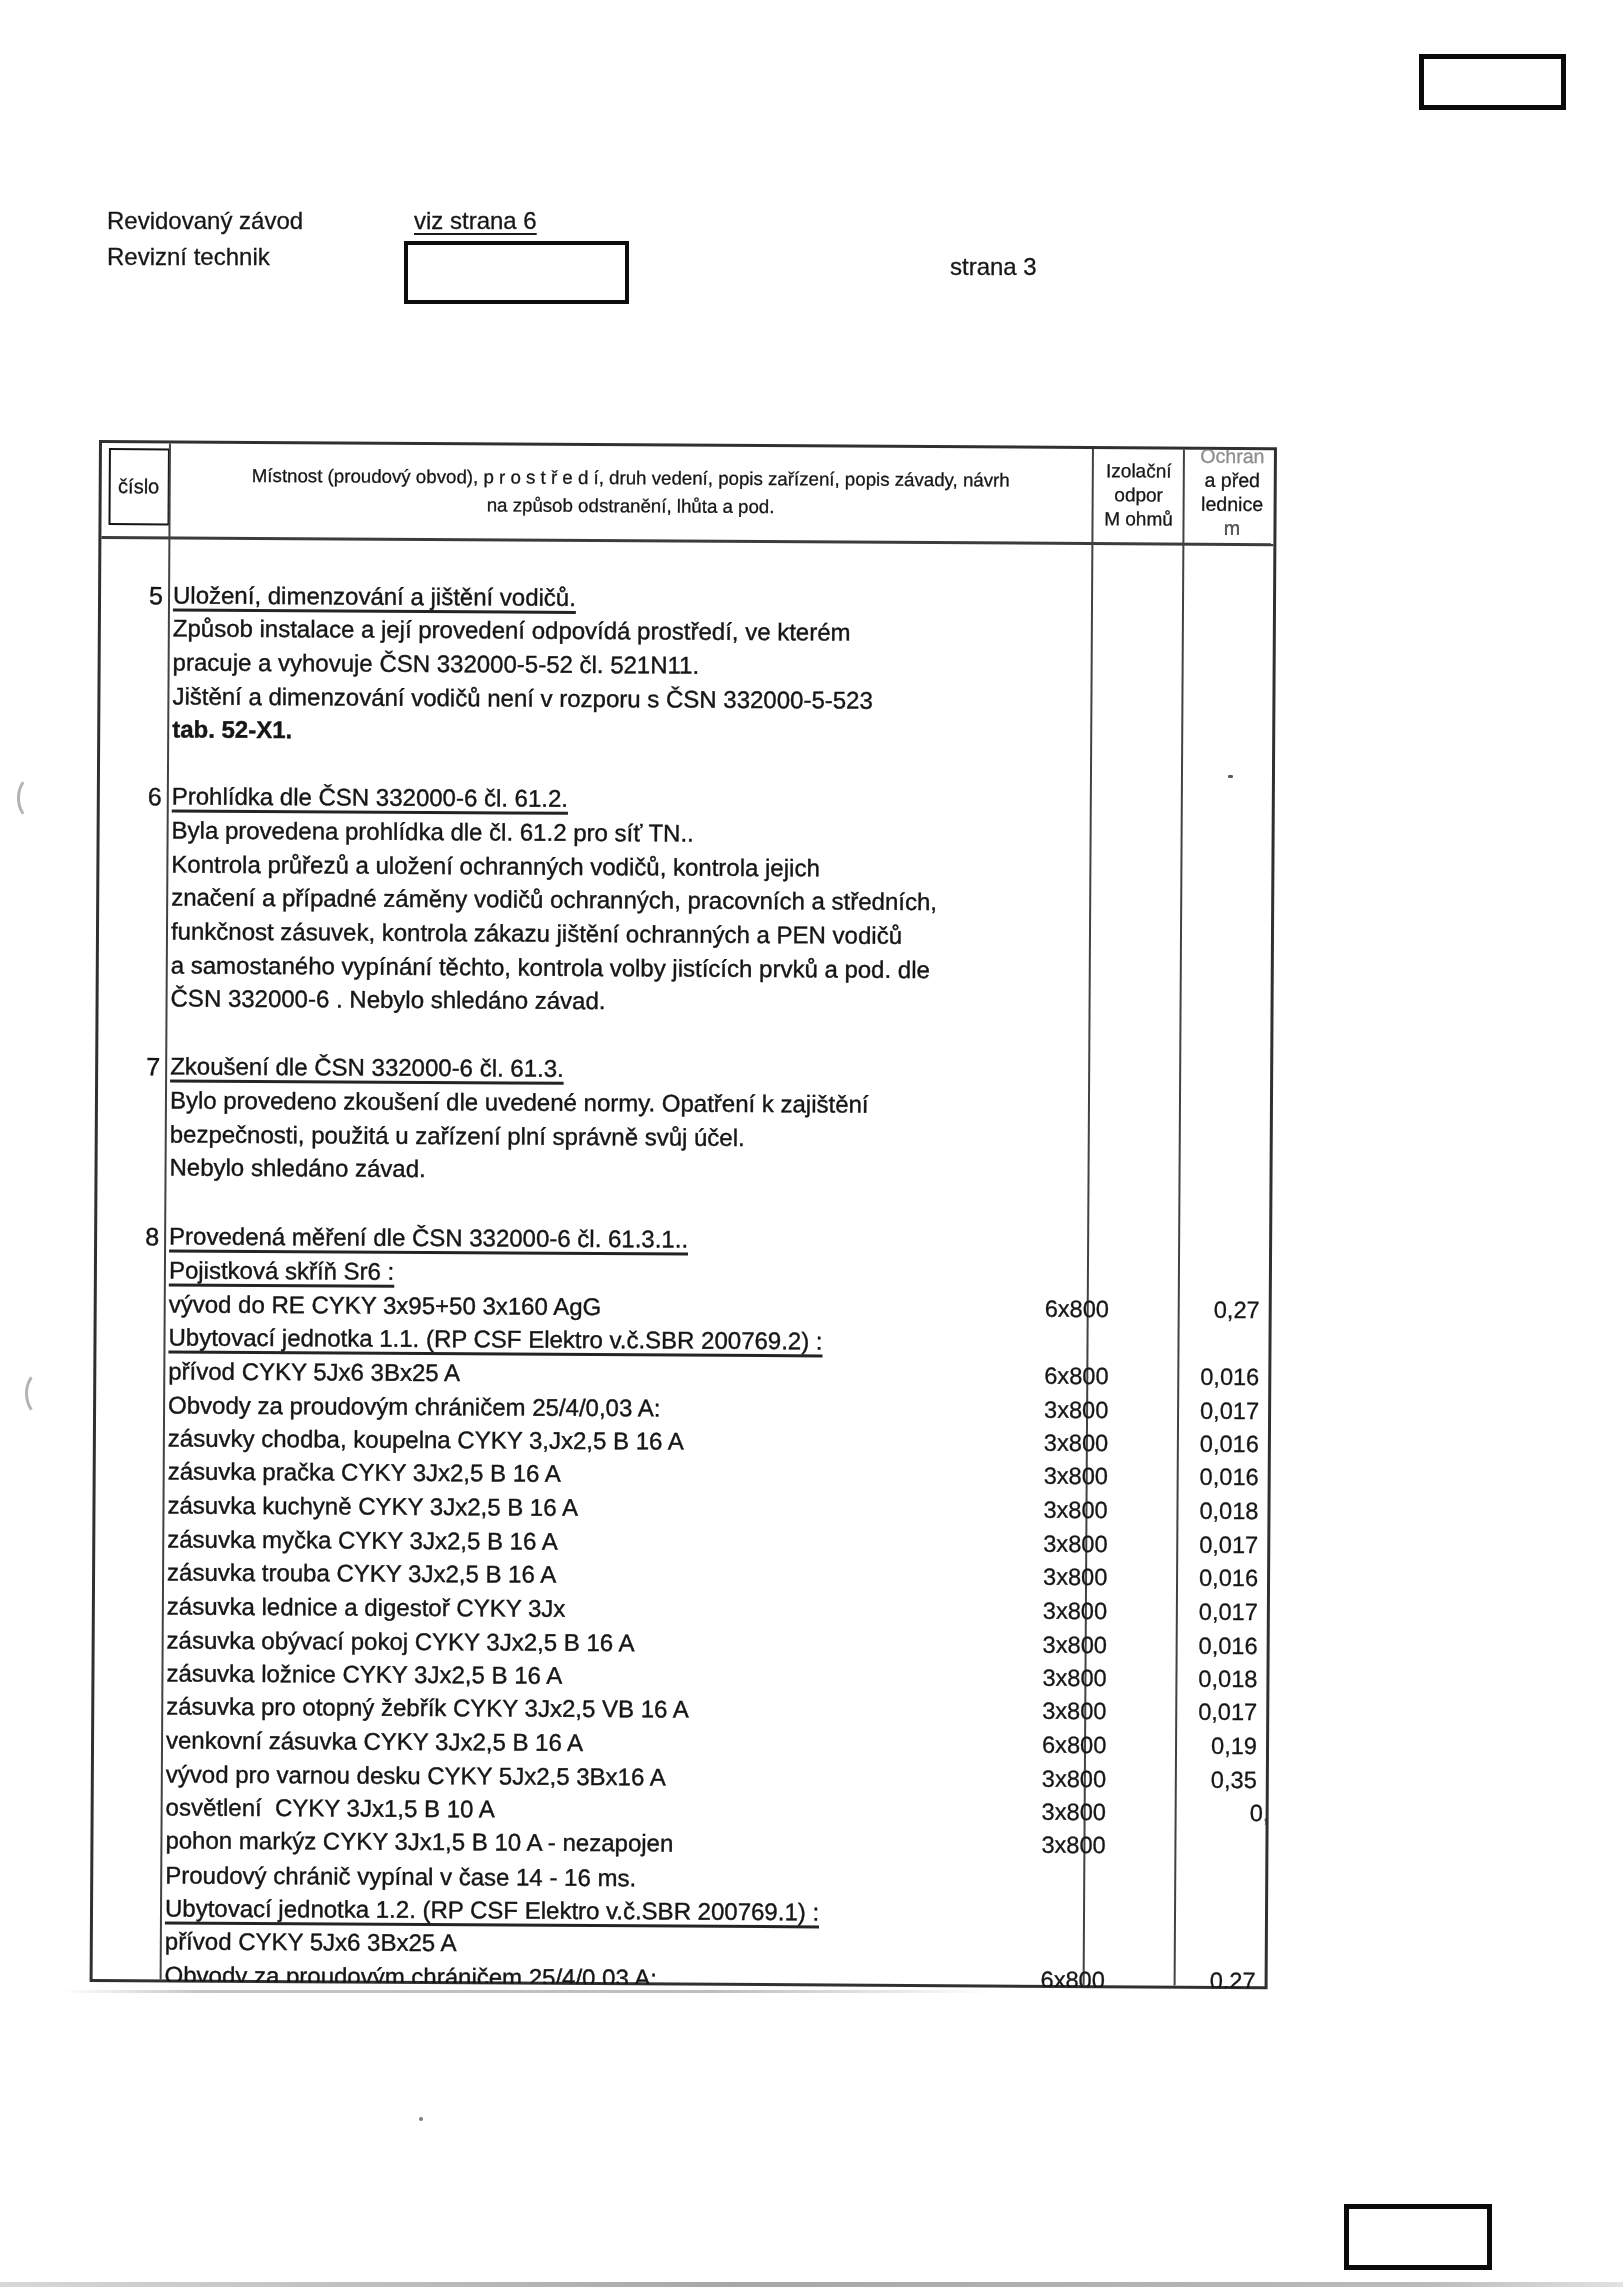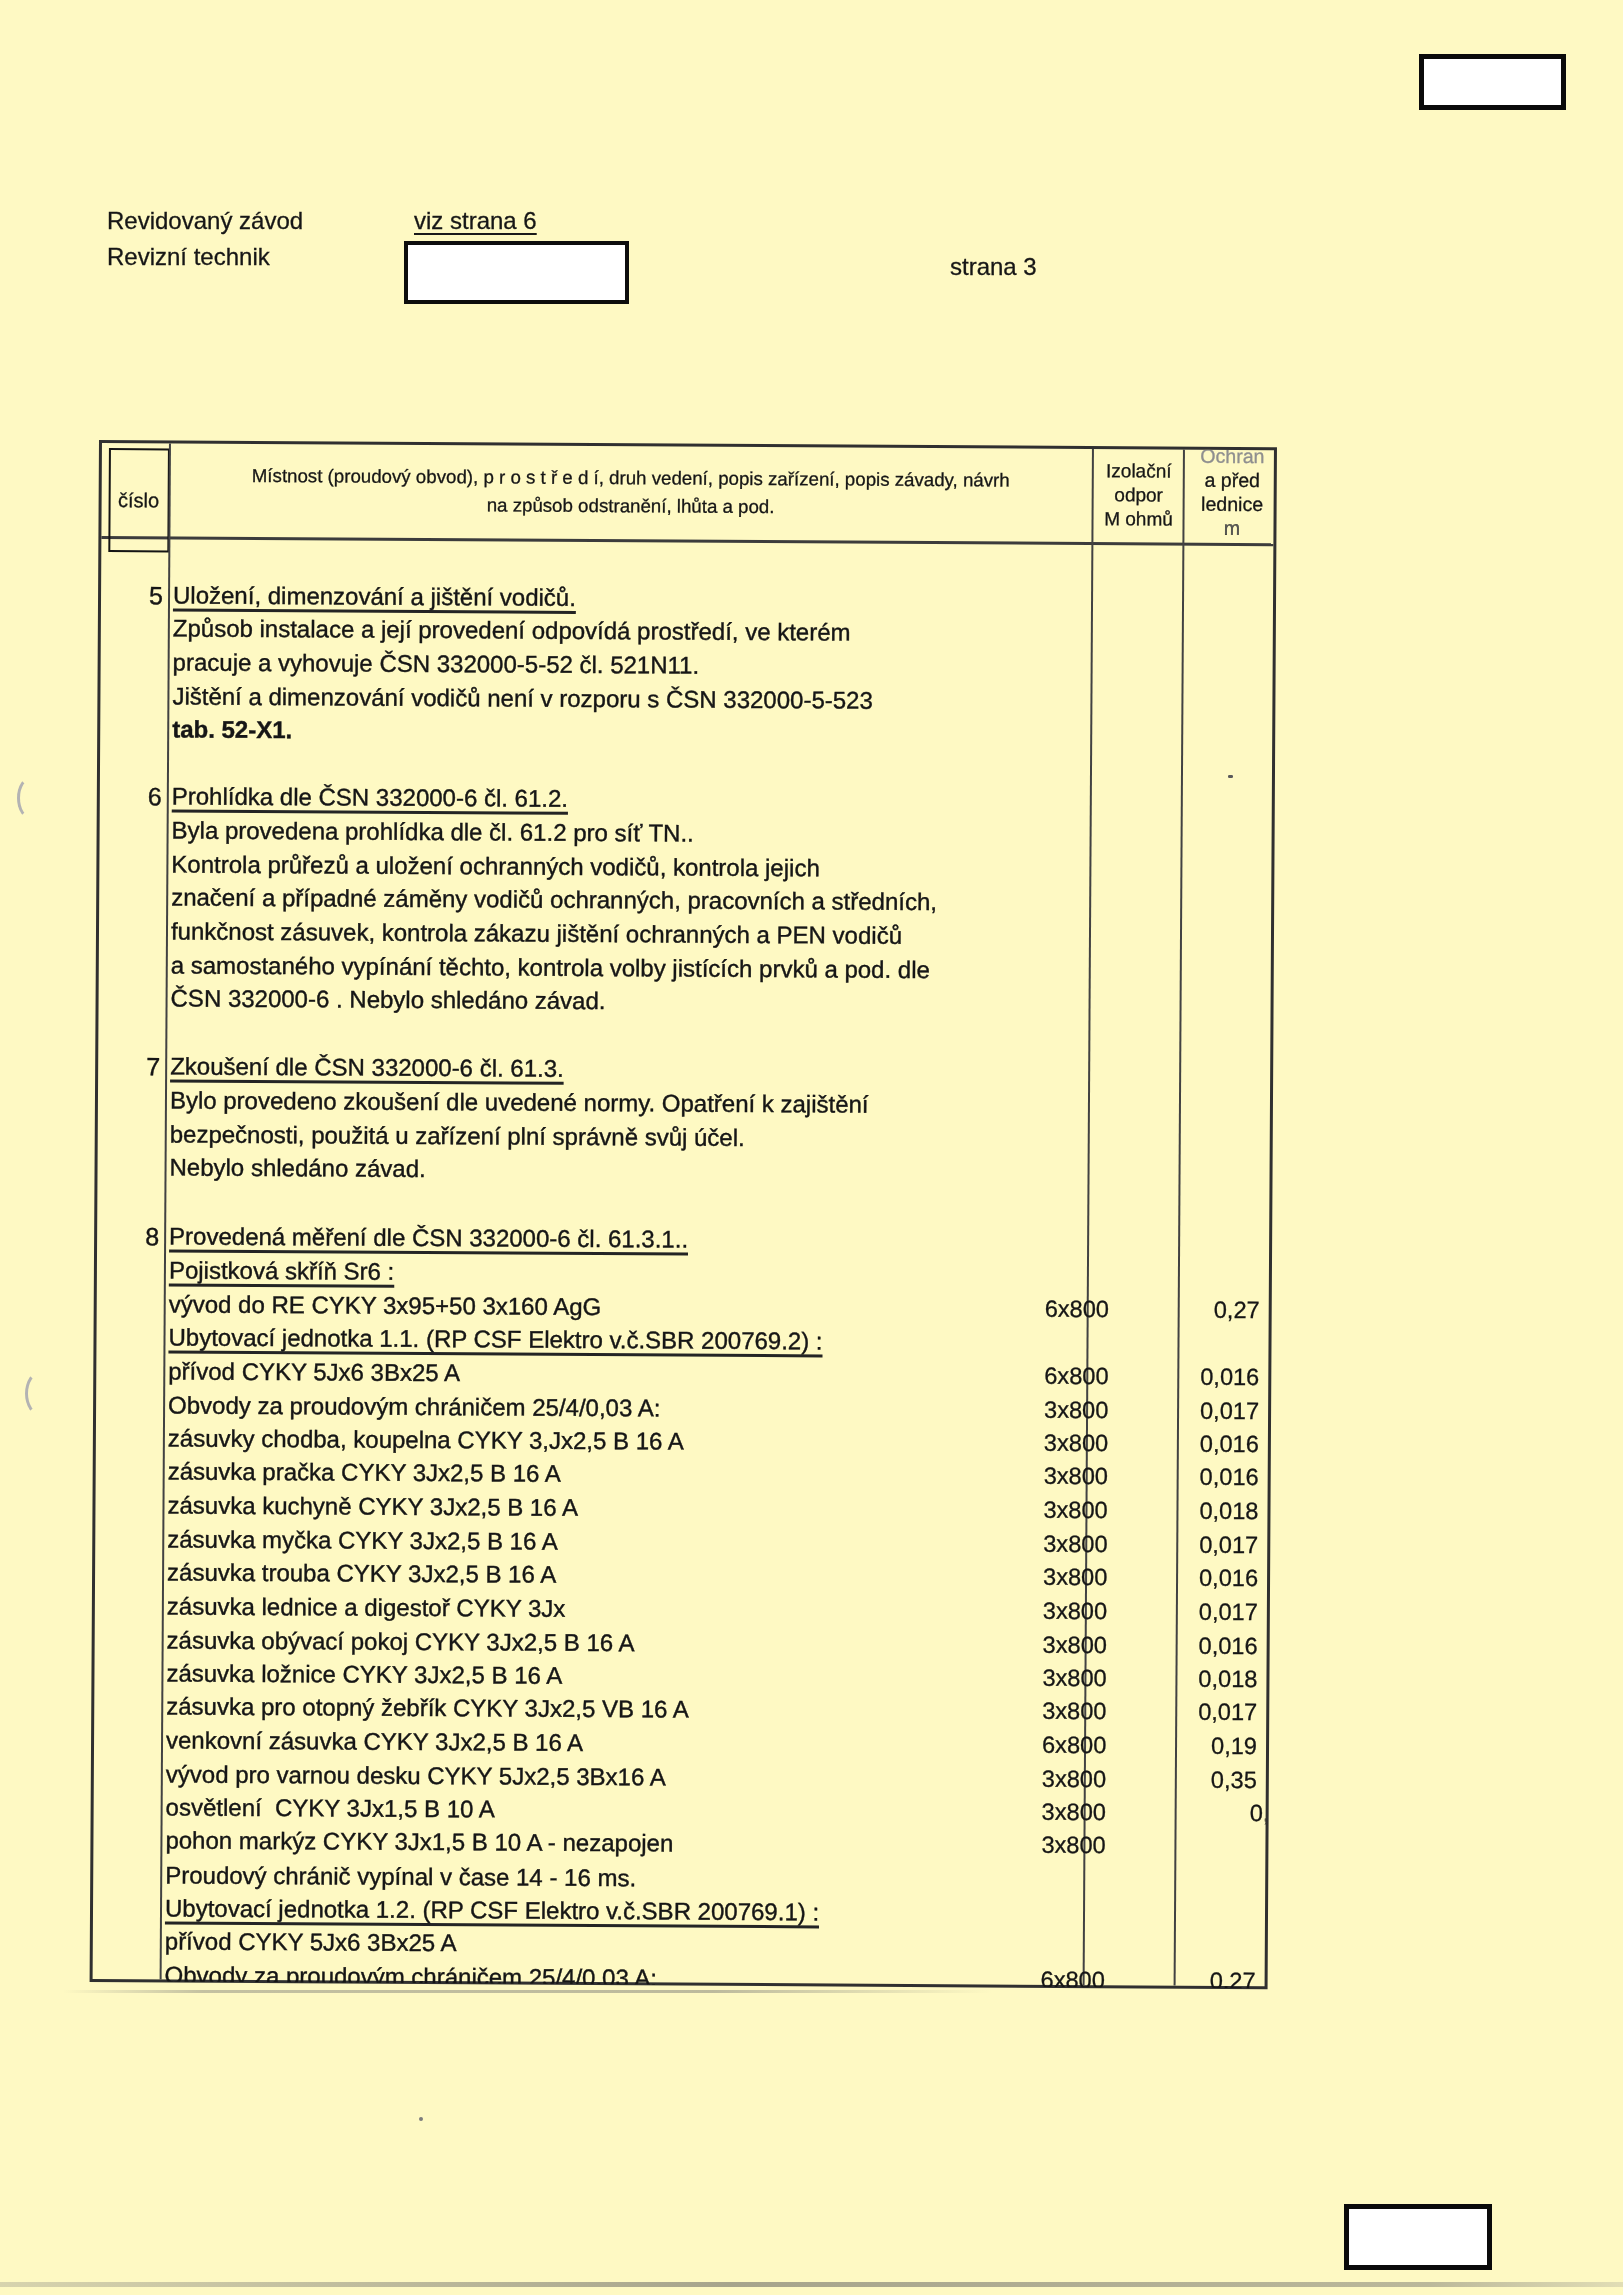--- a/index.html
+++ b/index.html
@@ -1,17 +1,17 @@
 <!DOCTYPE html>
 <html style="font-size:10.5px"><head>
 <meta charset="utf-8">
 <style>
   html,body{margin:0;padding:0;background:#e8e8e8;}
   .page{
-    position:relative;width:1623px;height:2295px;background:#fef9c3;
+    position:relative;width:1623px;height:2295px;background:#ffffff;
     overflow:hidden;font-family:"Liberation Sans",sans-serif;color:#161616;
   }
   .txt{position:absolute;white-space:pre;-webkit-text-stroke:0.3px #1a1a1a;}
   
   .h-label{font-size:24px;}
   .u-thin{text-decoration:underline;text-decoration-thickness:2px;text-underline-offset:3.9px;}
   .box{position:absolute;box-sizing:border-box;background:#fff;}
   .box-topright{left:1419px;top:54px;width:147px;height:56px;border:5.2px solid #0a0a0a;}
   .box-header{left:404px;top:241px;width:225px;height:63px;border:4.6px solid #0d0d0d;}
   .box-bottomright{left:1344px;top:2204px;width:148px;height:66px;border:5.9px solid #0a0a0a;}
@@ -21,21 +21,21 @@
     position:absolute;left:99px;top:440px;width:1178px;height:1542px;
     box-sizing:border-box;border:3.3px solid #303030;
     transform:rotate(0.35deg);transform-origin:0 0;
   }
   .thead{position:absolute;left:0;top:0;width:100%;height:96px;border-bottom:3.9px solid #3c3c3c;box-sizing:border-box;}
   .vline{position:absolute;top:0;bottom:0;width:2px;background:#424242;}
   .vline.v1{left:67px;}
   .vline.v2{left:990px;}
   .vline.v3{left:1081px;}
   .cislo-box{
-    position:absolute;left:6.5px;top:5.2px;width:61px;height:104px;border:2px solid #141414;
+    position:absolute;left:6.5px;top:5.2px;width:61px;height:77px;border:2px solid #141414;
     box-sizing:border-box;display:flex;align-items:center;justify-content:center;
     font-size:20px;-webkit-text-stroke:0.3px #1a1a1a;
   }
   .desc-cell{
     position:absolute;left:69px;top:0;width:920px;height:92px;
     display:flex;flex-direction:column;align-items:center;justify-content:center;gap:5.2px;
     font-size:18.7px;text-align:center;-webkit-text-stroke:0.3px #1a1a1a;
   }
   .izol-cell{
     position:absolute;left:992px;top:0;width:90px;height:92px;

